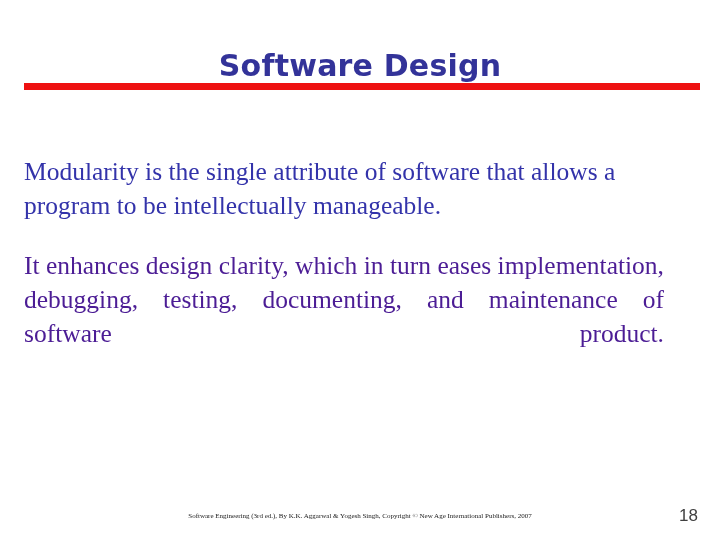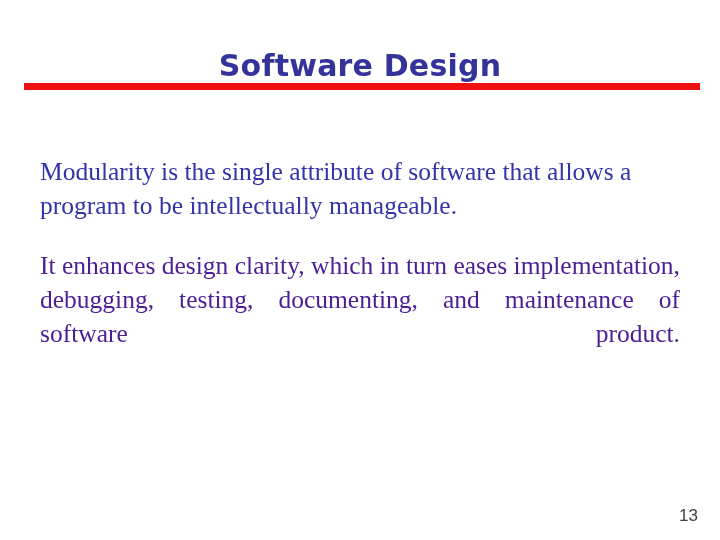--- a/index.html
+++ b/index.html
@@ -49,21 +49,21 @@
     left: 24px;
     width: 676px;
     height: 7px;
     background: #ee1111;
   }
 
   
   .body-area {
     position: absolute;
     top: 155px;
-    left: 40px;
+    left: 24px;
     width: 648px;
   }
   .para {
     margin: 0;
     font-family: "Liberation Serif", serif;
     font-size: 25.5px;
     line-height: 34px;
   }
   .para-1 {
     color: #3333aa;
@@ -115,16 +115,17 @@
     <h1 class="slide-title">Software Design</h1>
   </div>
 
   <div class="divider"></div>
 
   <div class="body-area">
     <p class="para para-1">Modularity is the single attribute of software that allows a program to be intellectually manageable.</p>
     <p class="para para-2">It enhances design clarity, which in turn eases implementation, debugging, testing, documenting, and maintenance of software product.</p>
   </div>
 
+  <div class="footer-citation">Software Engineering (3rd ed.), By K.K. Aggarwal &amp; Yogesh Singh, Copyright © New Age International Publishers, 2007</div>
 
-  <div class="page-number">13</div>
+  <div class="page-number">18</div>
 
 </div>
 
 </body></html>

